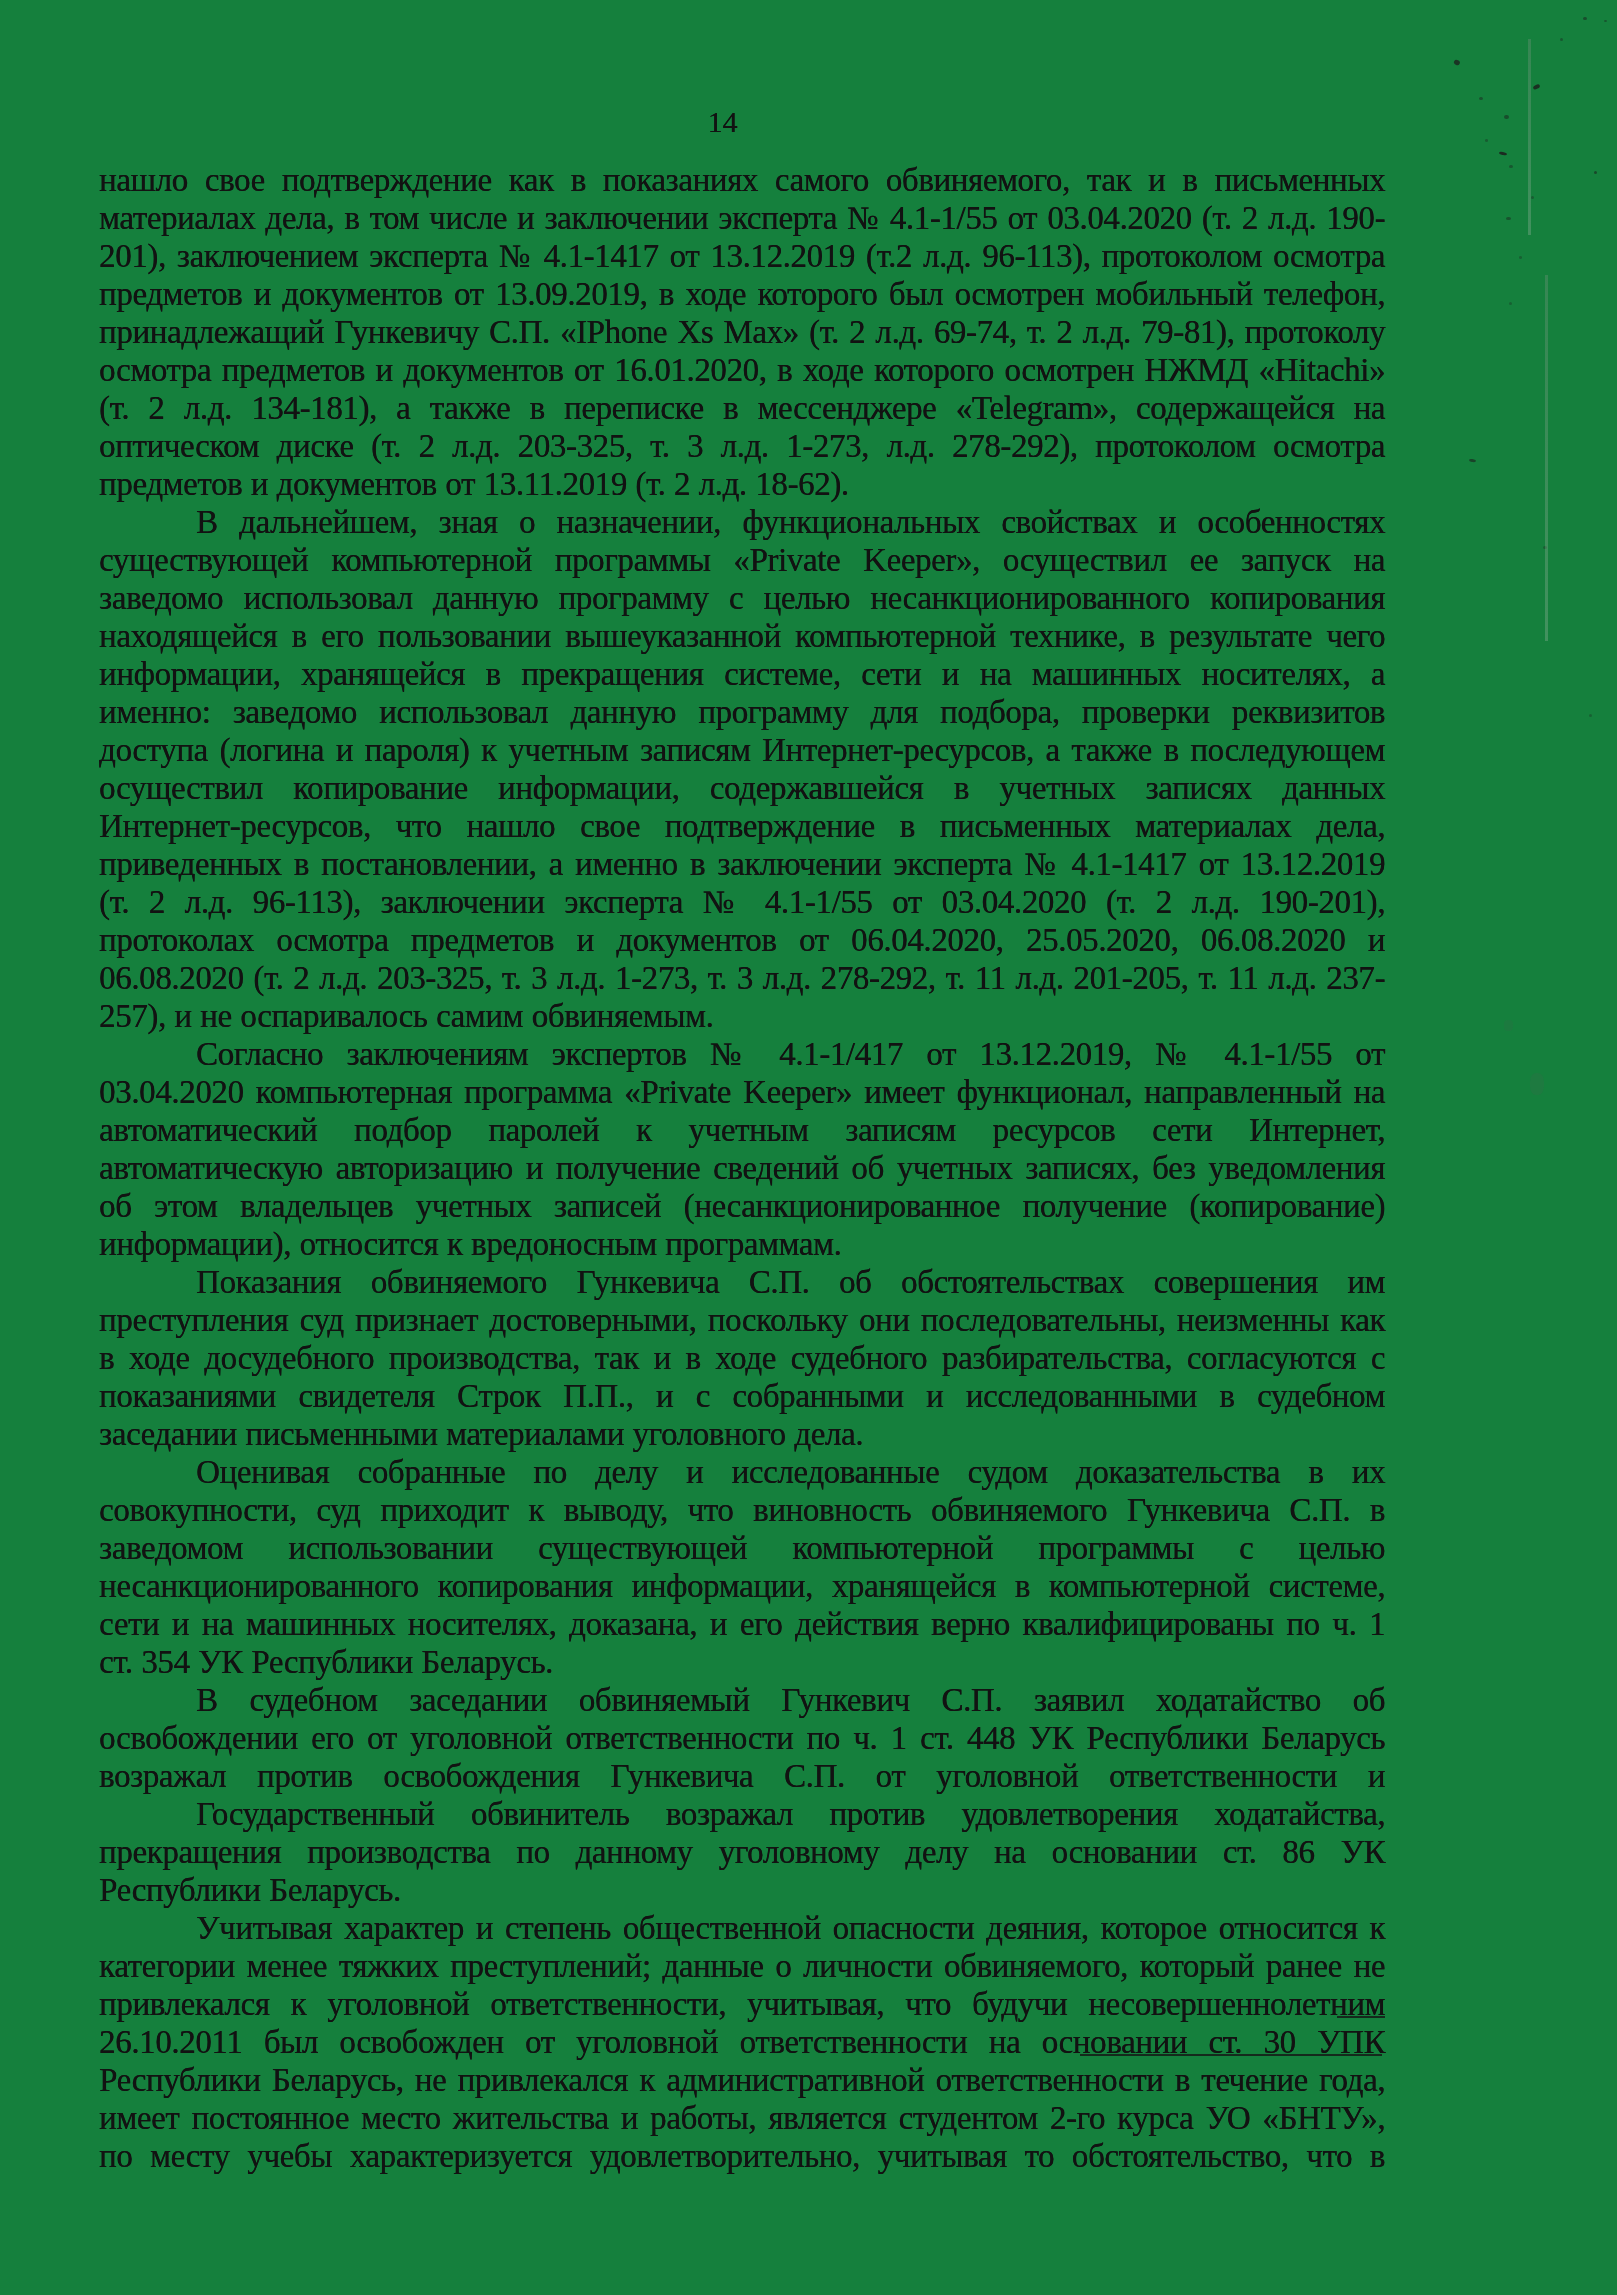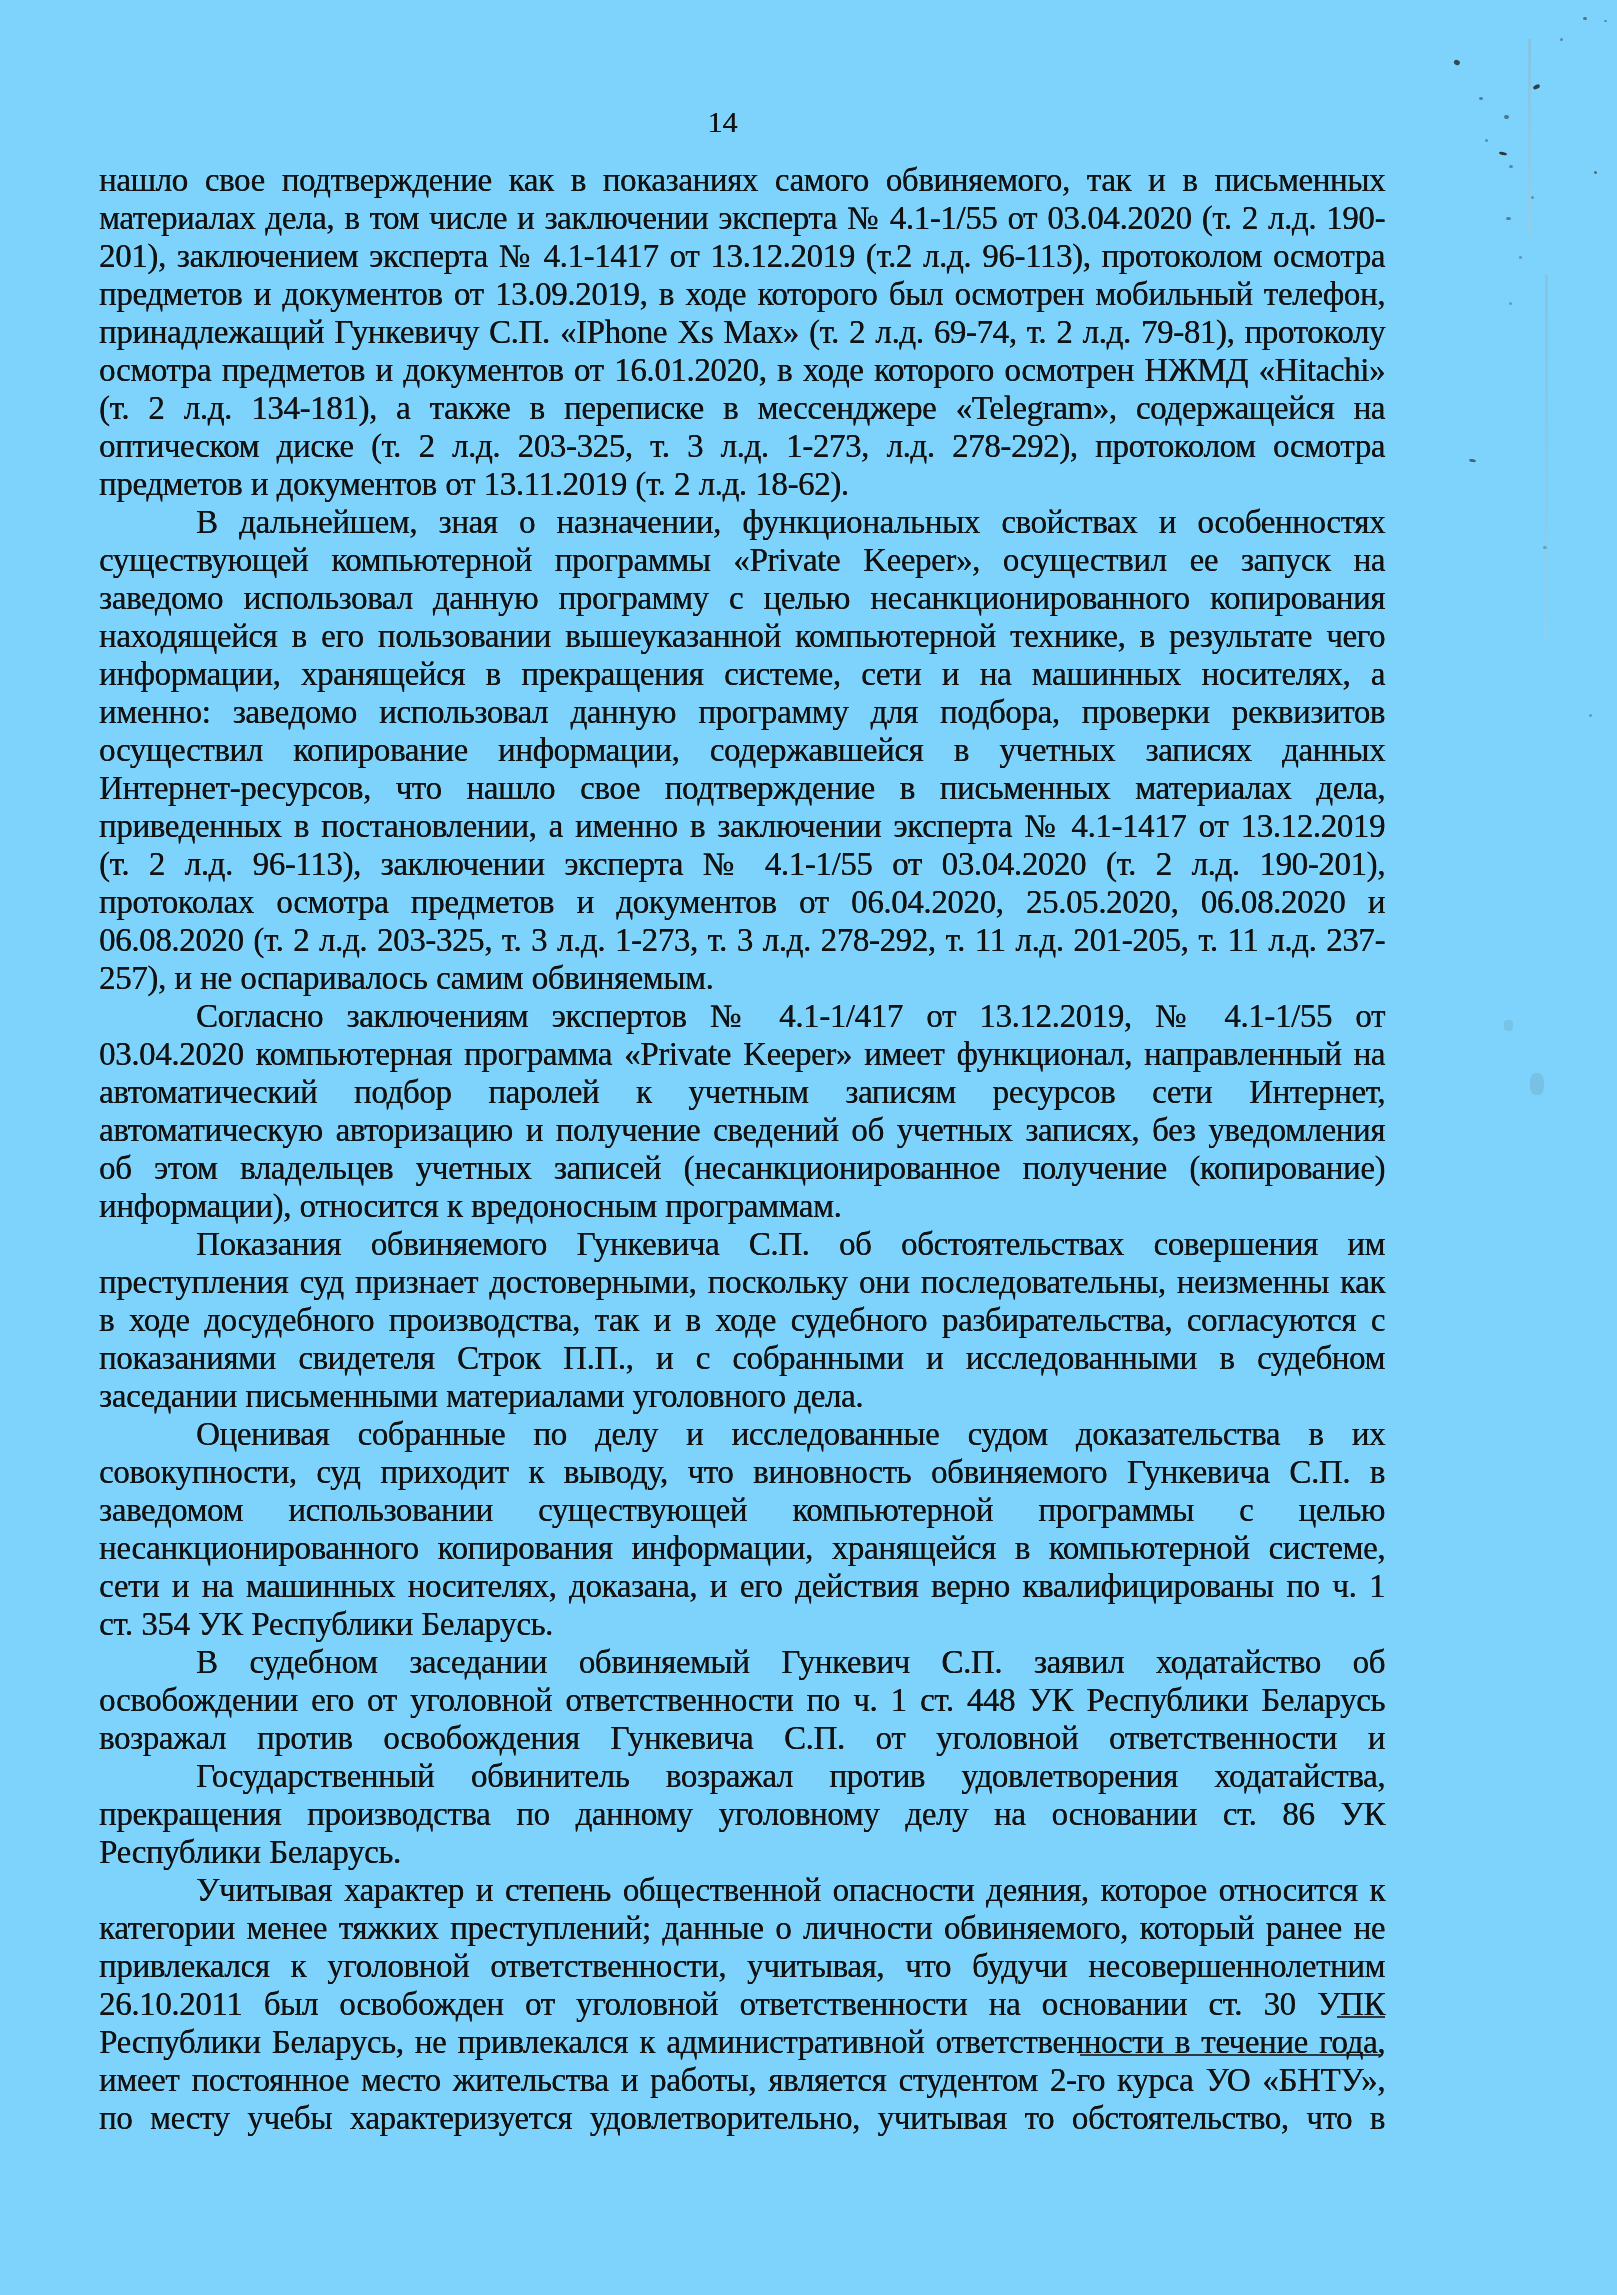--- a/index.html
+++ b/index.html
@@ -4,21 +4,21 @@
 <style>
   html, body {
     margin: 0;
     padding: 0;
     background: #e8e8e6;
   }
   .sheet {
     position: relative;
     width: 1617px;
     height: 2295px;
-    background: #7dd3fc;
+    background: #15803d;
     overflow: hidden;
     color: #121212;
     font-family: "Liberation Serif", "DejaVu Serif", serif;
   }
   .column {
     position: absolute;
     left: 99px;
     top: 103px;
     width: 1286px;
   }
@@ -87,20 +87,21 @@
           <div class="line">оптическом диске (т. 2 л.д. 203-325, т. 3 л.д. 1-273, л.д. 278-292), протоколом осмотра</div>
           <div class="line flush-last">предметов и документов от 13.11.2019 (т. 2 л.д. 18-62).</div>
         </div>
         <div class="paragraph">
           <div class="line indent">В дальнейшем, зная о назначении, функциональных свойствах и особенностях</div>
           <div class="line">существующей компьютерной программы «Private Keeper», осуществил ее запуск на</div>
           <div class="line">заведомо использовал данную программу с целью несанкционированного копирования</div>
           <div class="line">находящейся в его пользовании вышеуказанной компьютерной технике, в результате чего</div>
           <div class="line">информации, хранящейся в прекращения системе, сети и на машинных носителях, а</div>
           <div class="line">именно: заведомо использовал данную программу для подбора, проверки реквизитов</div>
+          <div class="line">доступа (логина и пароля) к учетным записям Интернет-ресурсов, а также в последующем</div>
           <div class="line">осуществил копирование информации, содержавшейся в учетных записях данных</div>
           <div class="line">Интернет-ресурсов, что нашло свое подтверждение в письменных материалах дела,</div>
           <div class="line">приведенных в постановлении, а именно в заключении эксперта № 4.1-1417 от 13.12.2019</div>
           <div class="line">(т. 2 л.д. 96-113), заключении эксперта № 4.1-1/55 от 03.04.2020 (т. 2 л.д. 190-201),</div>
           <div class="line">протоколах осмотра предметов и документов от 06.04.2020, 25.05.2020, 06.08.2020 и</div>
           <div class="line">06.08.2020 (т. 2 л.д. 203-325, т. 3 л.д. 1-273, т. 3 л.д. 278-292, т. 11 л.д. 201-205, т. 11 л.д. 237-</div>
           <div class="line flush-last">257), и не оспаривалось самим обвиняемым.</div>
         </div>
         <div class="paragraph">
           <div class="line indent">Согласно заключениям экспертов  № 4.1-1/417 от 13.12.2019, № 4.1-1/55 от</div>

